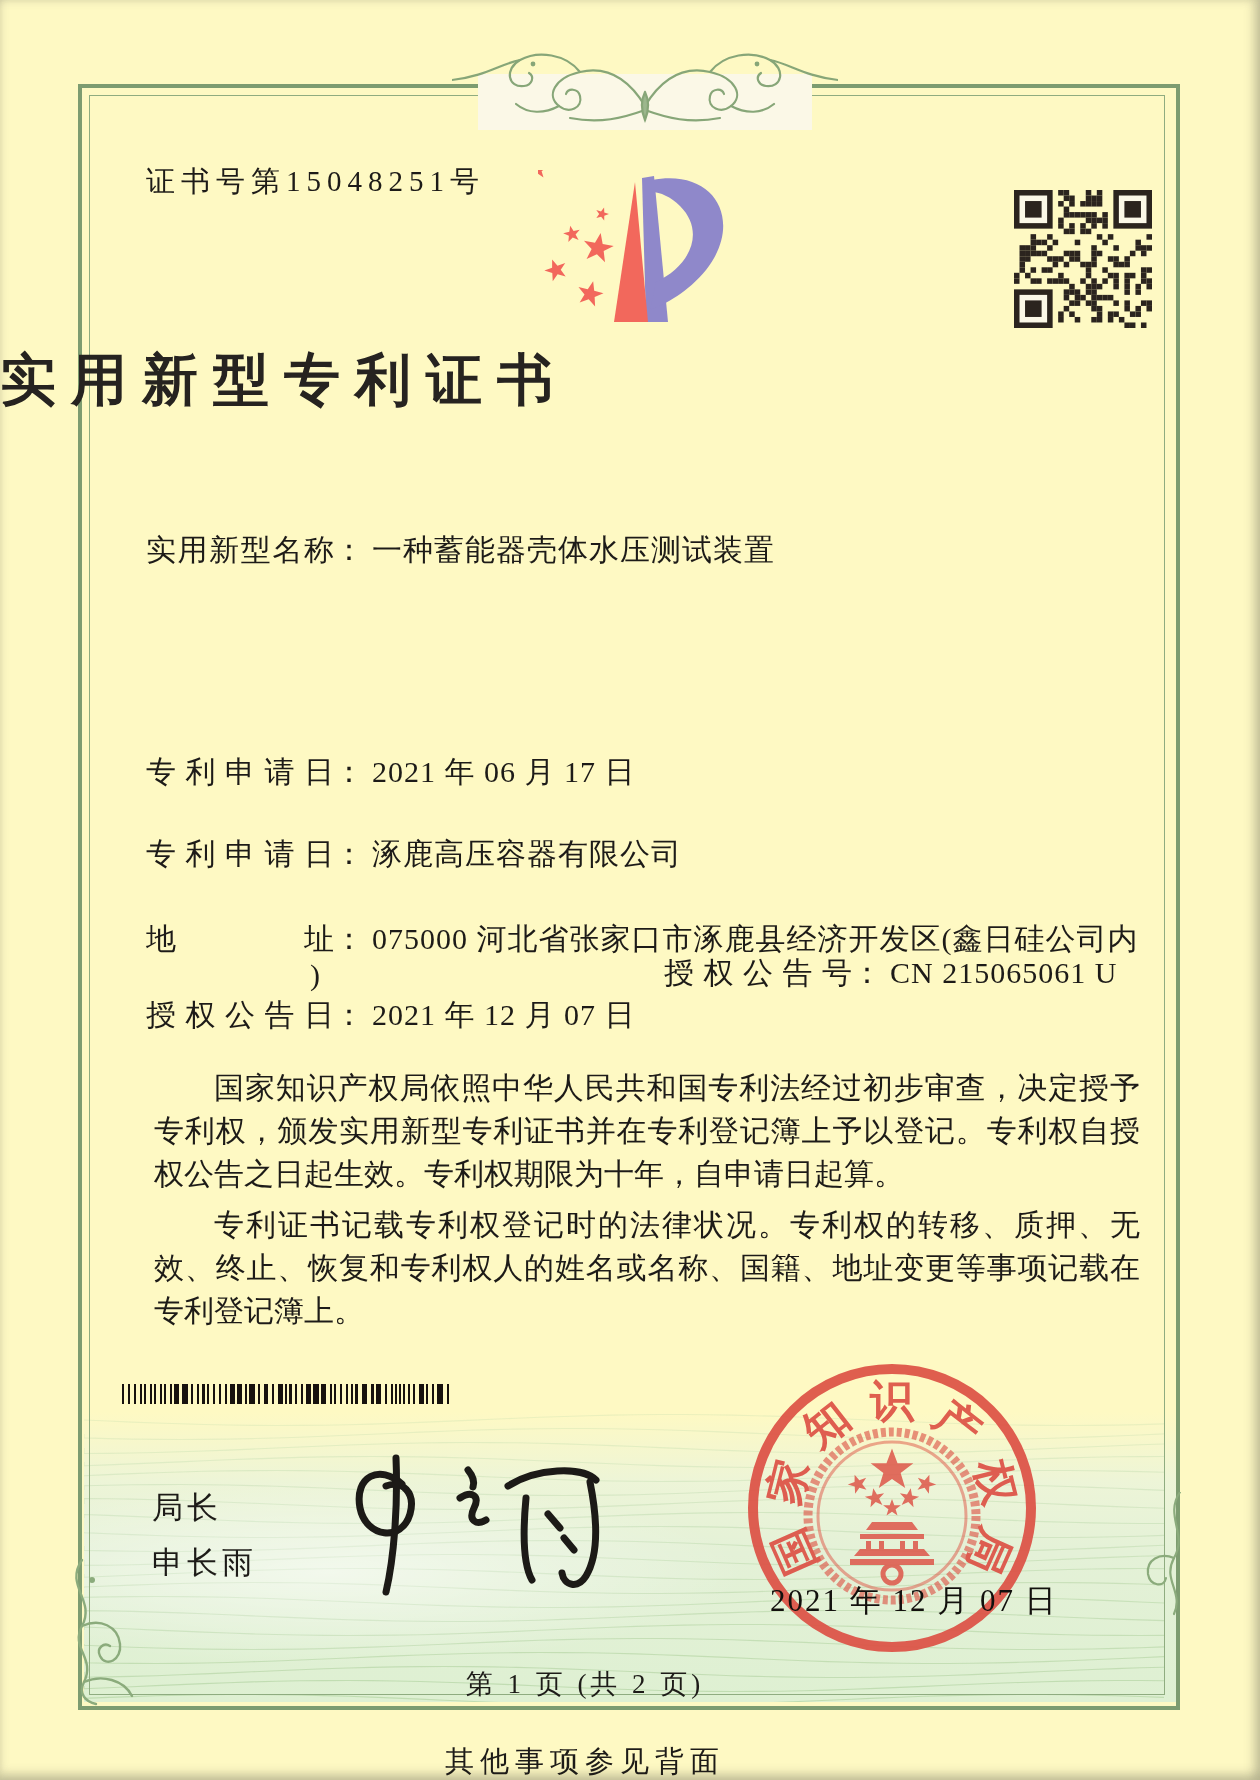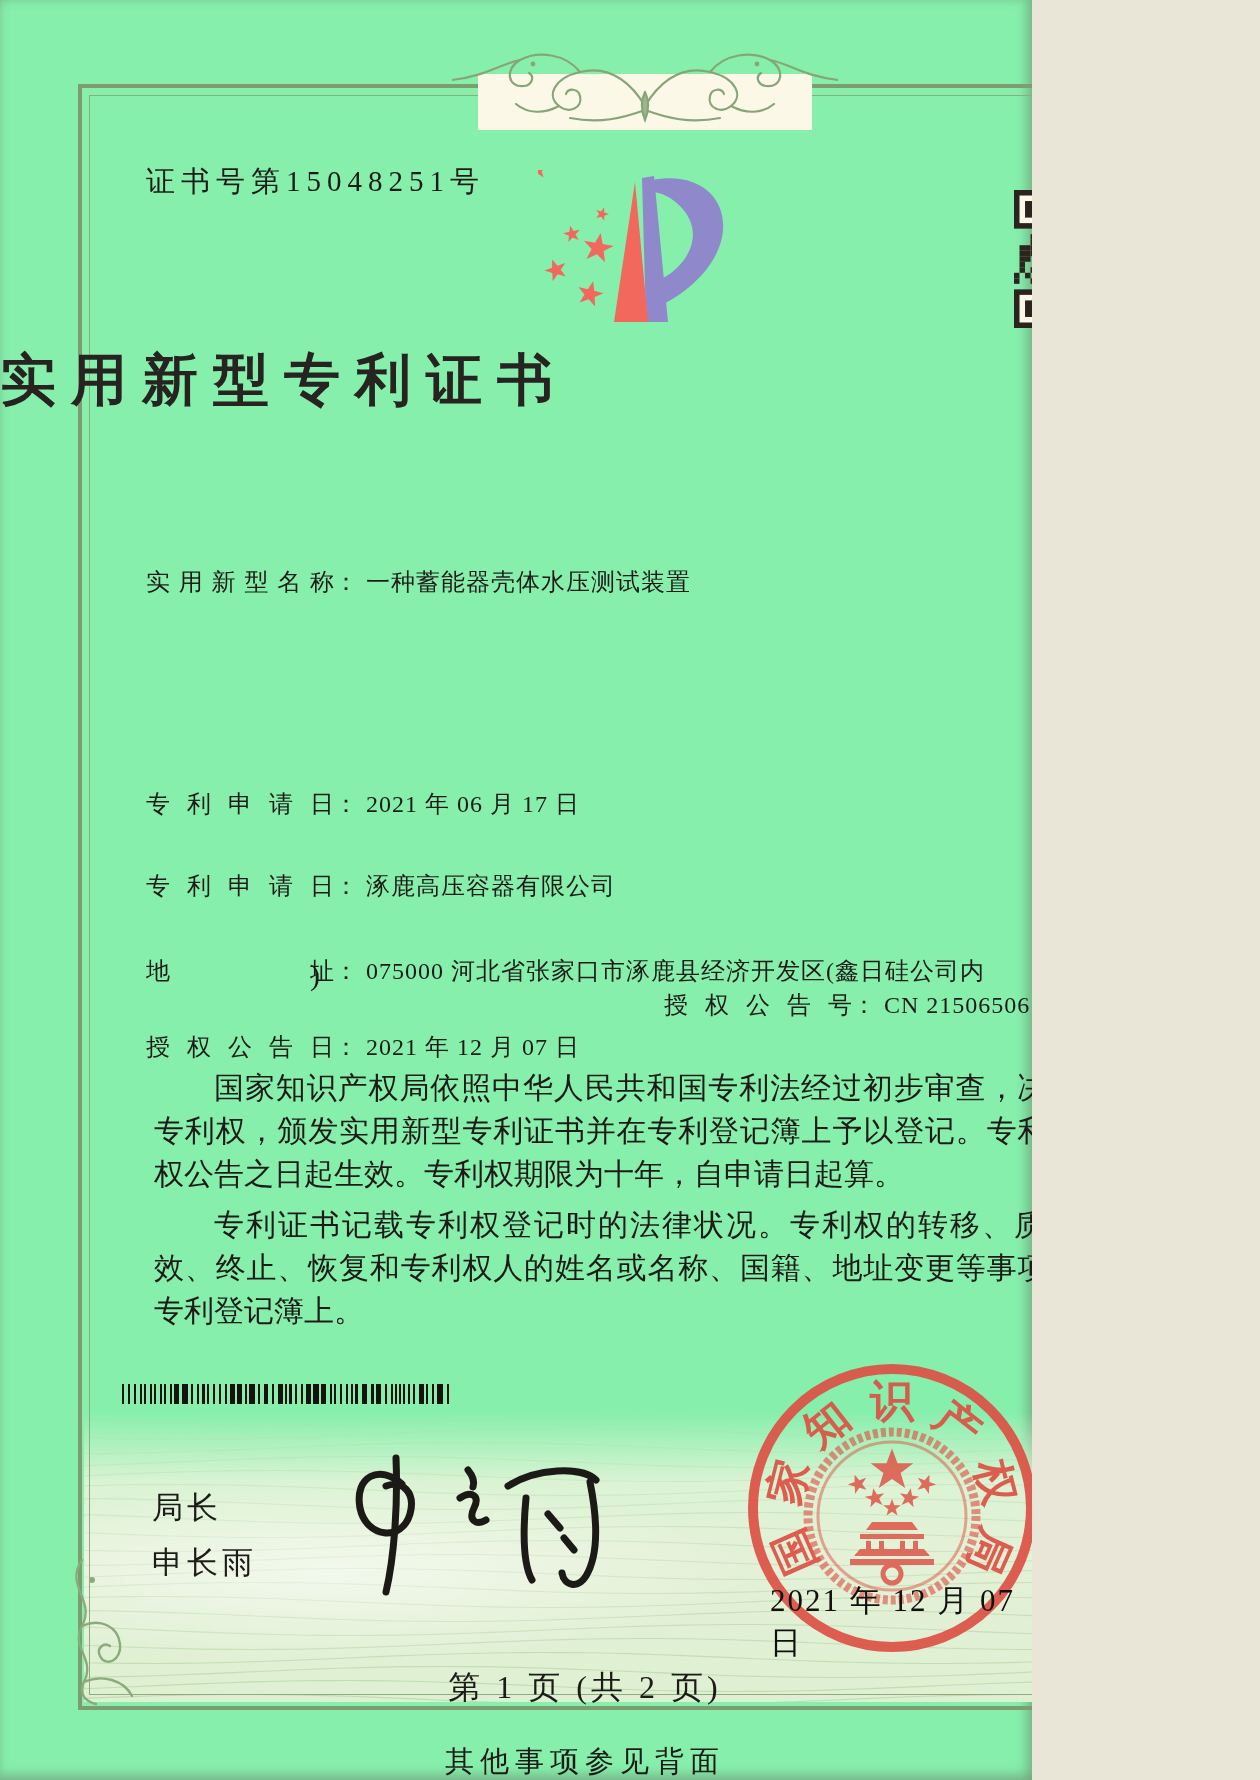--- a/index.html
+++ b/index.html
@@ -1,52 +1,52 @@
 <!DOCTYPE html>
 <html><head>
 <meta charset="utf-8">
 <style>
   html,body{margin:0;padding:0;background:#e9e6d8;}
   .page{
-    position:relative;width:1032px;height:1780px;overflow:hidden;
-    background:#86efac;
+    position:relative;width:1260px;height:1780px;overflow:hidden;
+    background:#fef9c3;
     box-shadow:inset -7px 0 10px rgba(90,90,80,.25), inset 0 -7px 10px rgba(90,90,80,.25);
     font-family:"Liberation Serif","DejaVu Serif",serif;
     color:#1d1b18;
   }
   .abs{position:absolute;}
   
   .frame-outer{left:78px;top:84px;width:1094px;height:1618px;border:4px solid #7d9c70;z-index:2;}
   .frame-inner{left:89px;top:95px;width:1074px;height:1598px;border:1px solid #8fac80;z-index:2;}
   
   .band{left:84px;top:1412px;width:1092px;height:290px;z-index:1;
     background:linear-gradient(180deg, rgba(238,246,225,0) 0px, rgba(234,244,219,.85) 70px, #e4f1d7 140px, #def0d2 290px);}
   .band-highlight{left:0;top:60px;width:700px;height:200px;
     background:radial-gradient(ellipse at 35% 50%, rgba(255,255,255,.55), rgba(255,255,255,0) 65%);}
   .cert-no{left:146px;top:162px;font-size:29px;letter-spacing:6px;z-index:3;}
   .logo{left:538px;top:170px;z-index:3;}
   .qr{left:1014px;top:190px;width:138px;height:138px;z-index:3;}
   .title{left:0;width:1260px;top:343px;text-align:left;font-size:56px;font-weight:bold;
     letter-spacing:15px;color:#262320;z-index:3;}
-  .frow{left:146px;font-size:24px;z-index:3;white-space:nowrap;margin-top:36px;}
+  .frow{left:146px;font-size:30px;z-index:3;white-space:nowrap;}
   .flabel{display:inline-block;width:188px;text-align:justify;text-align-last:justify;vertical-align:top;}
   .fcolon{display:inline-block;margin-right:8px;}
   .fvalue{letter-spacing:1px;}
   .addr-cont{left:310px;top:958px;font-size:30px;z-index:3;}
   .grant2{left:664px;top:953px;}
   .body-text{left:146px;top:1058px;width:1002px;font-size:30px;line-height:43px;
     text-align:justify;z-index:3;}
   .body-text p{margin:8px;text-indent:2em;}
   .barcode{left:122px;top:1384px;z-index:3;}
   .officer-title{left:152px;top:1487px;font-size:31px;letter-spacing:4px;z-index:3;}
   .officer-name{left:152px;top:1542px;font-size:31px;letter-spacing:4px;z-index:3;}
   .signature{left:340px;top:1446px;z-index:4;}
   .seal{left:742px;top:1358px;z-index:4;opacity:.92;}
   .seal-date{left:770px;top:1580px;font-size:31px;letter-spacing:2px;z-index:5;color:#12100d;}
-  .page-info{left:80px;width:1010px;top:1666px;text-align:center;font-size:32px;letter-spacing:4px;z-index:3;}
+  .page-info{left:80px;width:1010px;top:1666px;text-align:center;font-size:27px;letter-spacing:4px;z-index:3;}
   .back-note{left:80px;width:1010px;top:1742px;text-align:center;font-size:29px;letter-spacing:6px;z-index:3;}
   .ornament{z-index:3;}
 </style>
 </head>
 <body>
 
 <div class="page">
 
   <div class="abs band">
     <svg id="waves" width="1092" height="290">

